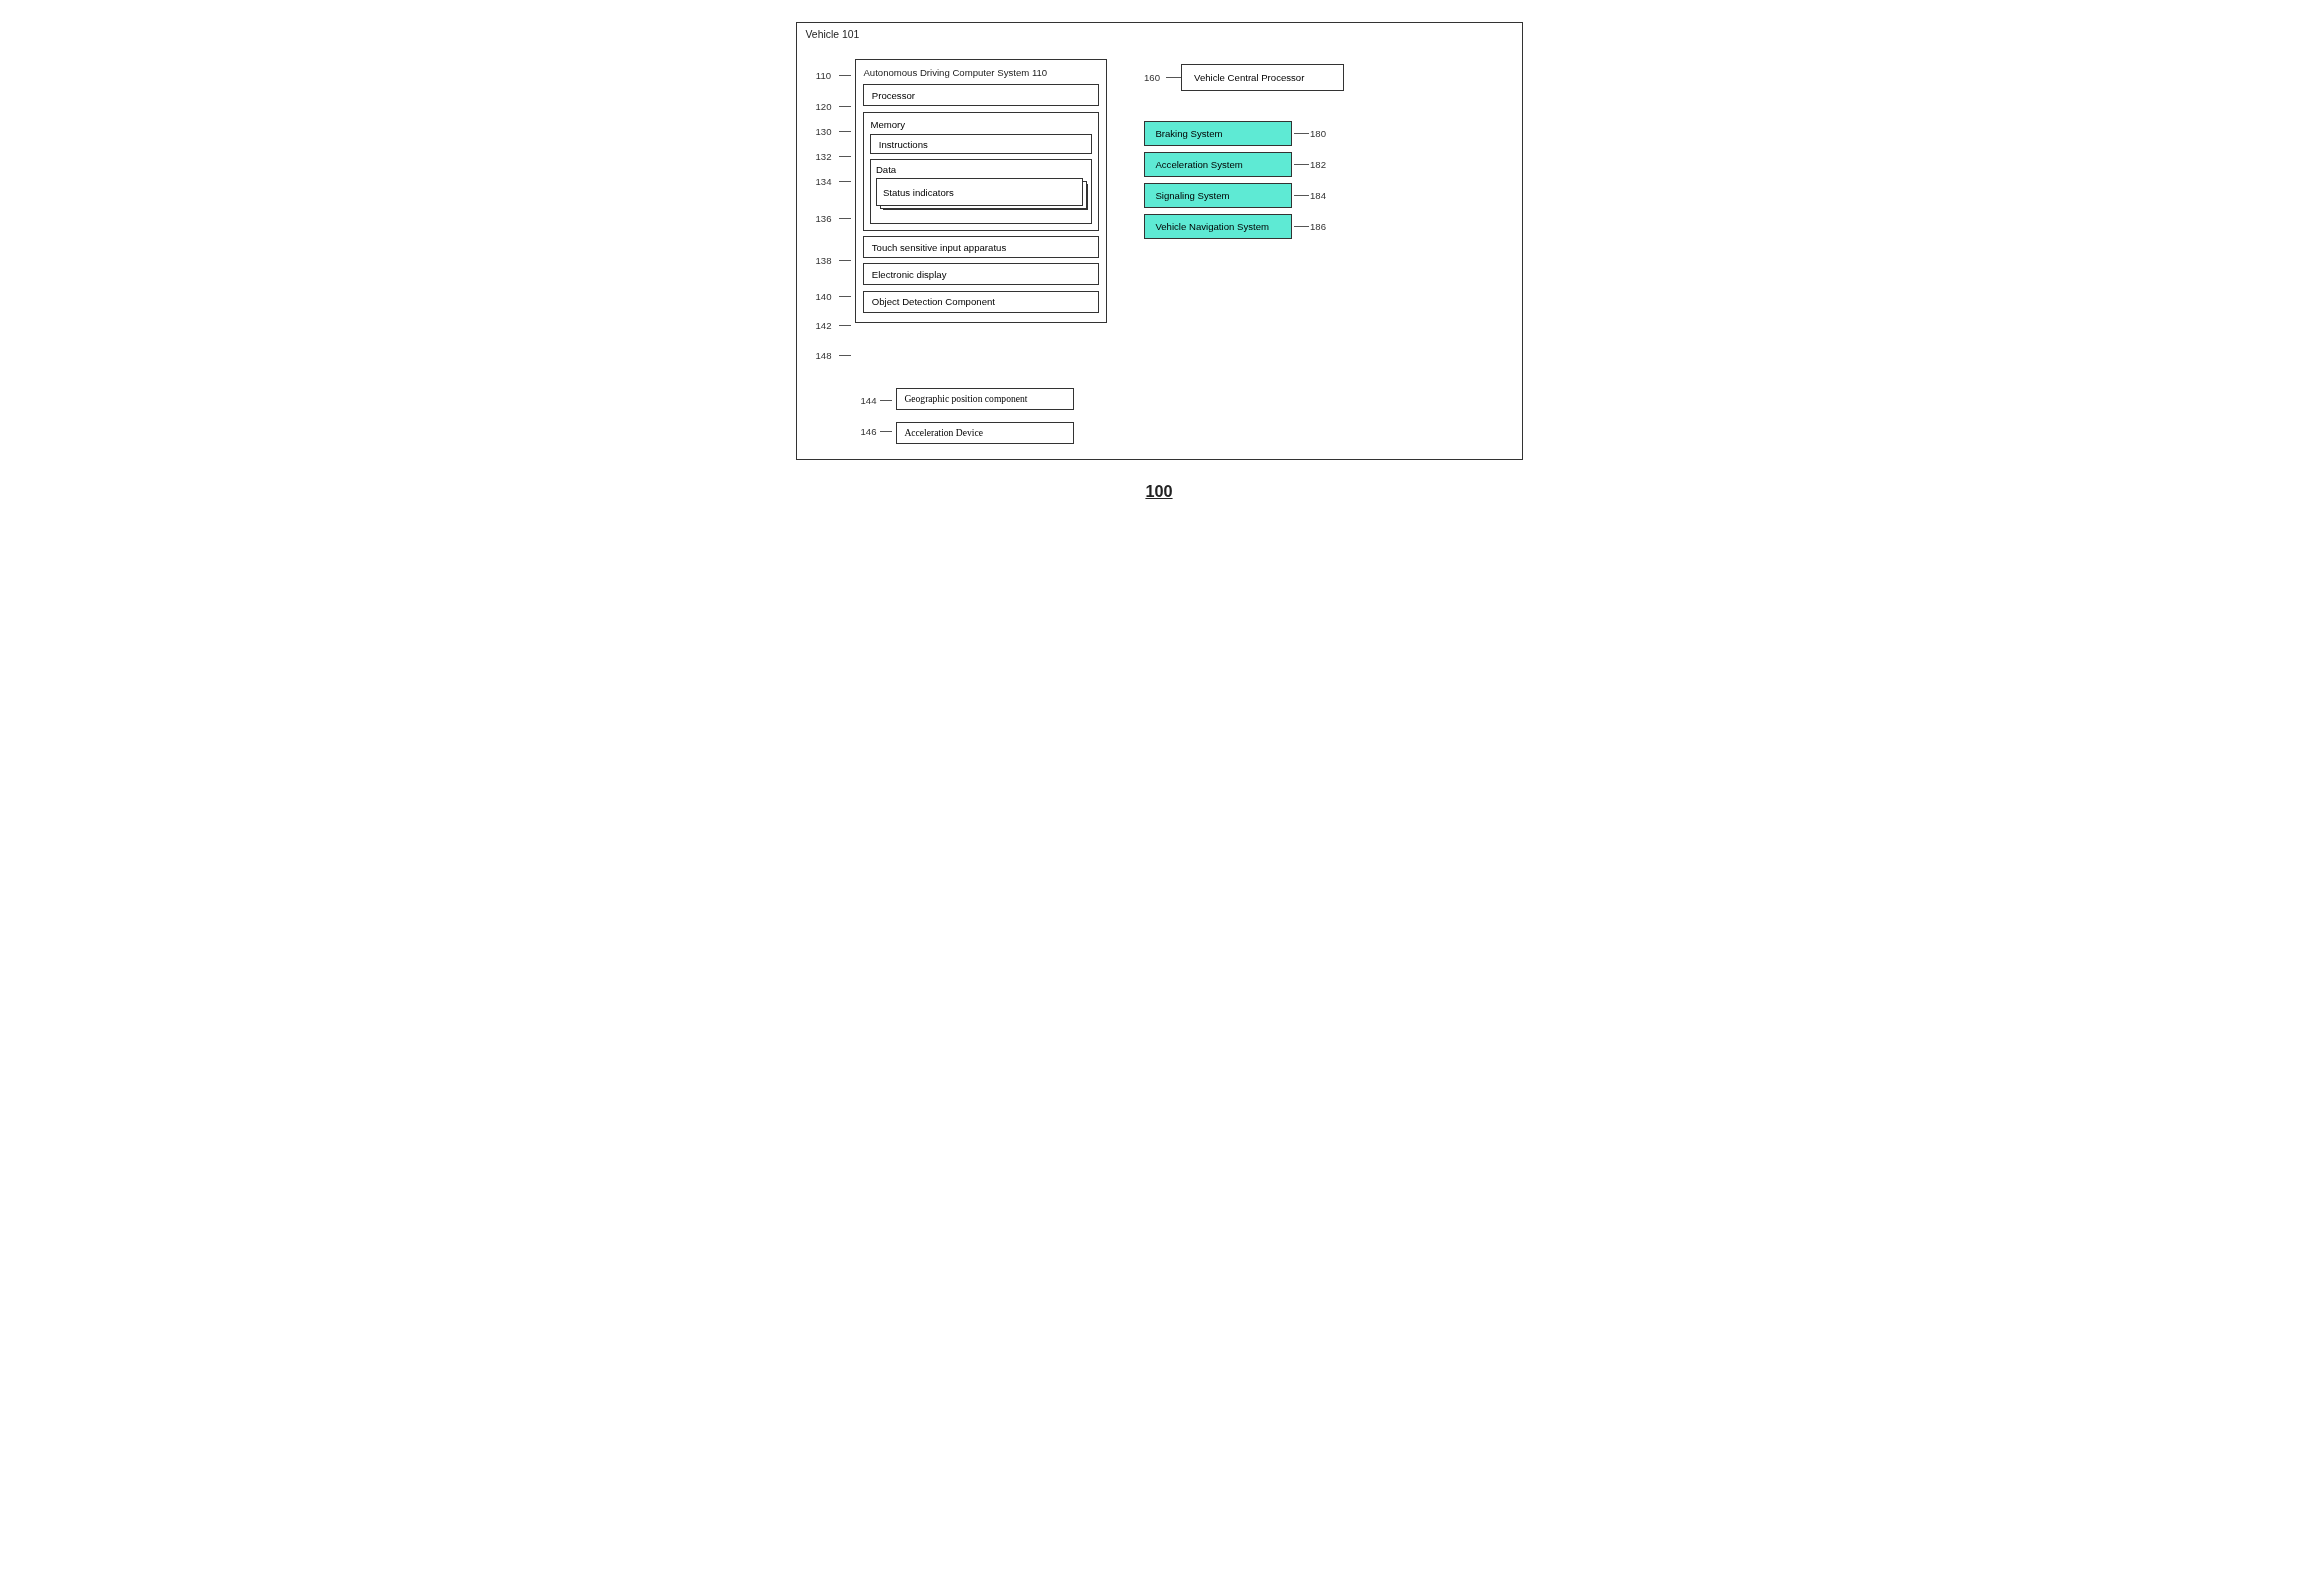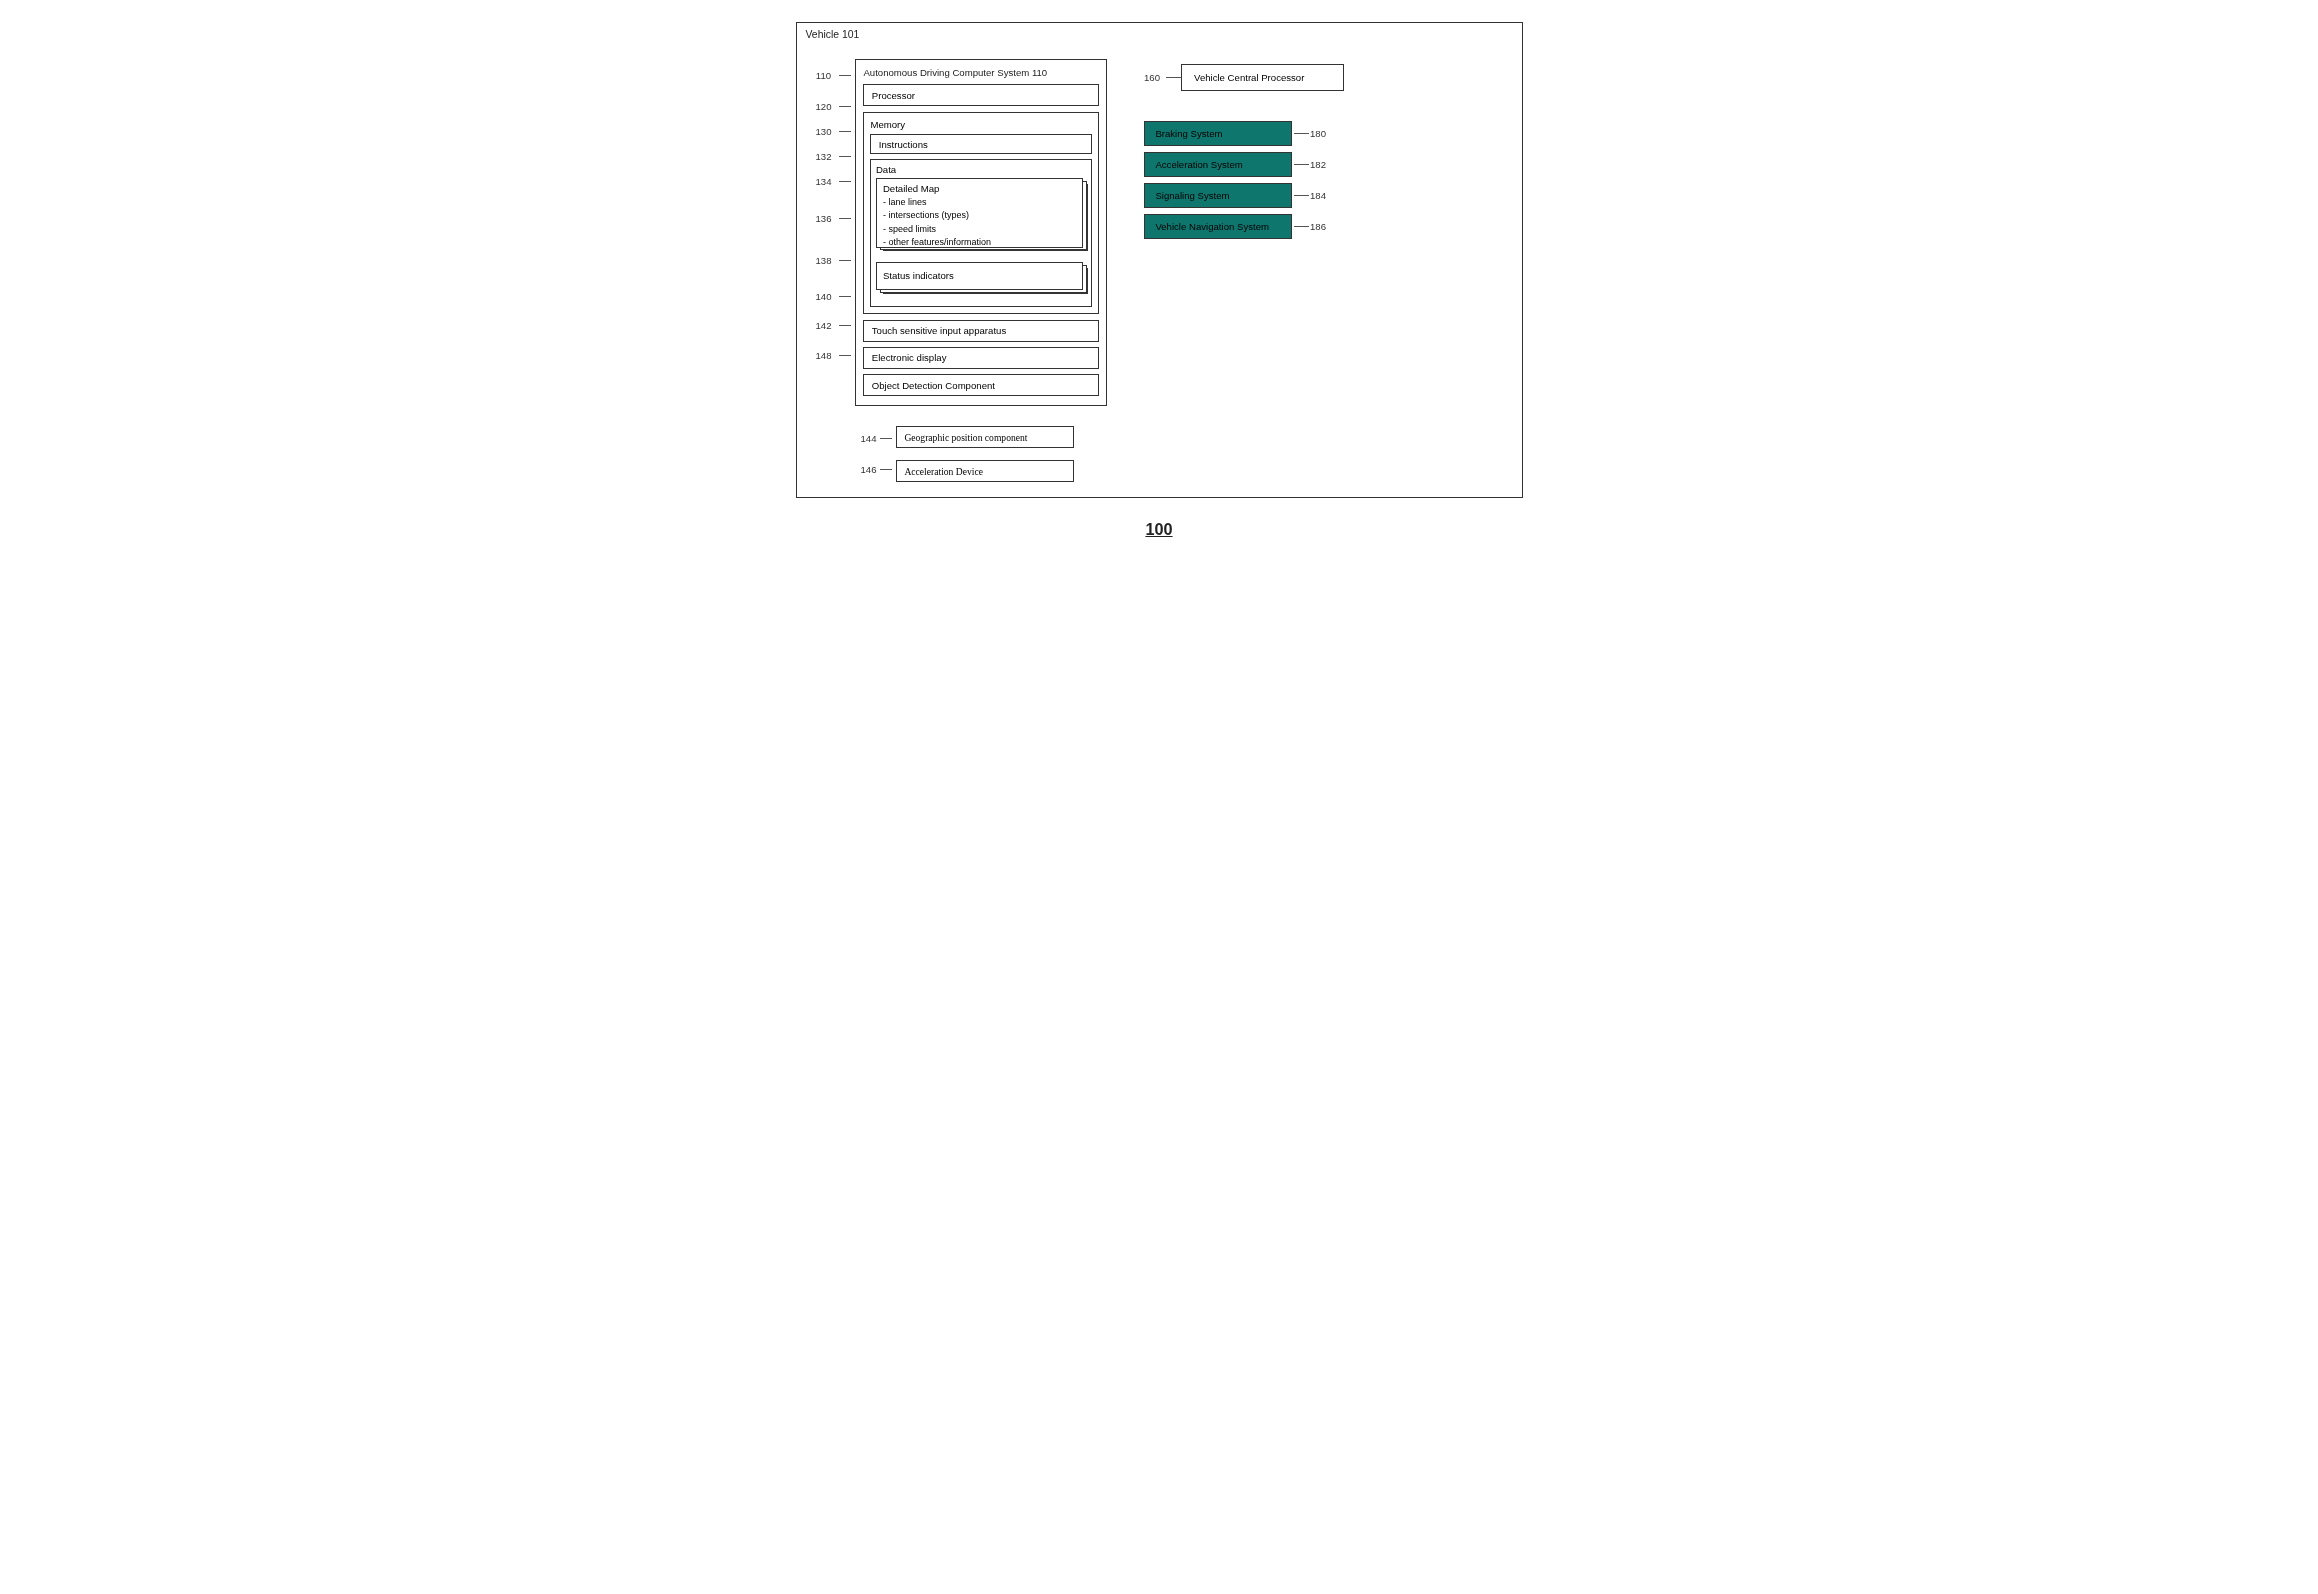--- a/index.html
+++ b/index.html
@@ -117,21 +117,21 @@
     .system-row {
       display: flex;
       align-items: center;
       gap: 0;
     }
 
     .system-box {
       border: 1.1px solid #333;
       padding: 6px 10.4px;
       font-size: 9.6px;
-      background: #0f766e;
+      background: #5eead4;
       min-width: 148px;
       white-space: nowrap;
     }
 
     .system-ref-line {
       width: 15px;
       height: 0.7px;
       background: #555;
       margin: 0 1.5px;
     }
@@ -236,31 +236,20 @@
           <div class="inner-box">Processor</div>
 
           <div class="memory-box">
             <div class="memory-label">Memory</div>
 
             <div class="instructions-box">Instructions</div>
 
             <div class="data-outer-box">
               <div class="data-label">Data</div>
 
-              <div style="position:relative; height:79px; margin-bottom:4.5px;">
-                <div style="position:absolute;top:6px;left:7.4px;width:calc(100% - 6px);height:67px;border:1.1px solid #333;background:#fff;"></div>
-                <div style="position:absolute;top:3px;left:3.7px;width:calc(100% - 3px);height:69px;border:1.1px solid #333;background:#fff;"></div>
-                <div style="position:absolute;top:0;left:0;width:calc(100% - 3px);height:70px;border:1.1px solid #333;background:#fff;padding:3.7px 6px;font-size:9px;">
-                  <div style="font-size:9.6px;font-weight:normal;margin-bottom:1.5px;">Detailed Map</div>
-                  <div style="line-height:1.5;">- lane lines</div>
-                  <div style="line-height:1.5;">- intersections (types)</div>
-                  <div style="line-height:1.5;">- speed limits</div>
-                  <div style="line-height:1.5;">- other features/information</div>
-                </div>
-              </div>
 
               <div style="position:relative; height:37px; margin-bottom:3px;">
                 <div style="position:absolute;top:6px;left:7.4px;width:calc(100% - 6px);height:26px;border:1.1px solid #333;background:#fff;"></div>
                 <div style="position:absolute;top:3px;left:3.7px;width:calc(100% - 3px);height:28px;border:1.1px solid #333;background:#fff;"></div>
                 <div style="position:absolute;top:0;left:0;width:calc(100% - 3px);height:28px;border:1.1px solid #333;background:#fff;display:flex;align-items:center;padding:0 6px;font-size:9.6px;">Status indicators</div>
               </div>
             </div>
           </div>
 
           <div class="inner-box">Touch sensitive input apparatus</div>

